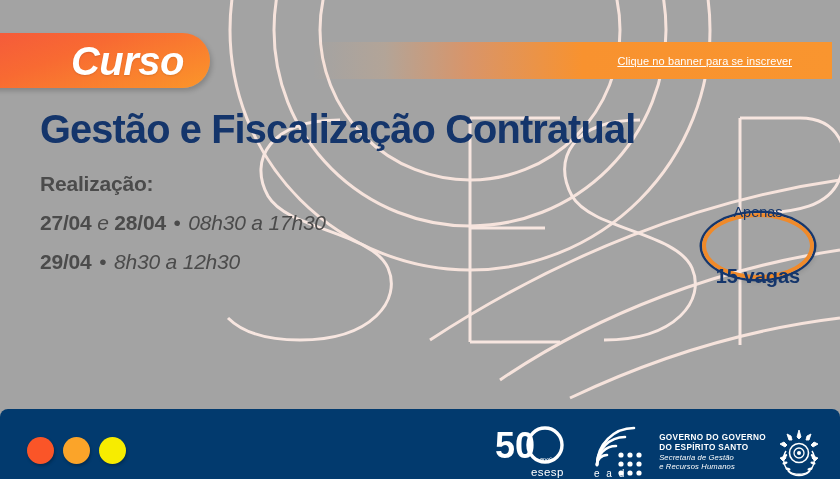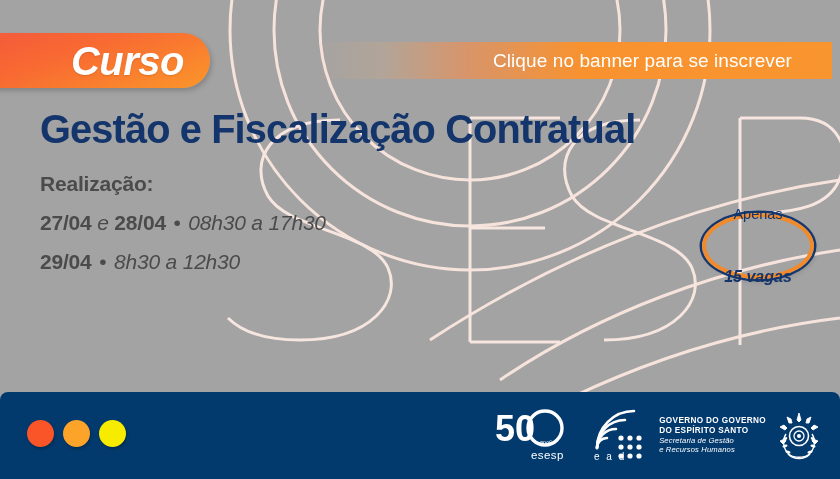--- a/index.html
+++ b/index.html
@@ -69,24 +69,25 @@
         #f9952f 100%);
     display: flex;
     align-items: center;
     justify-content: flex-end;
     padding-right: 40px;
     box-sizing: border-box;
     z-index: 3;
   }
   .cta-ribbon span {
     color: #ffffff;
-    font-size: 19px;
+    font-size: 11px;
     font-weight: normal;
     letter-spacing: 0.1px;
     white-space: nowrap;
+    text-decoration: underline;
   }
 
   
   .content {
     position: absolute;
     left: 40px;
     top: 108px;
     right: 40px;
     z-index: 2;
   }
@@ -167,34 +168,33 @@
     gap: 43px;
   }
   .vagas-badge .vagas-top {
     color: #14356b;
     font-size: 14.5px;
     font-weight: normal;
     line-height: 1.15;
   }
   .vagas-badge .vagas-count {
     color: #14356b;
-    font-size: 16px;
+    font-size: 20px;
     font-weight: bold;
     line-height: 1.2;
     margin-top: 1px;
-    font-style: italic;
   }
 
   
   .footer {
     position: absolute;
     left: 0;
     right: 0;
     bottom: 0;
-    height: 87px;
+    height: 70px;
     background: #023a6e;
     border-radius: 8px 8px 0 0;
     z-index: 5;
   }
 
   .dots {
     position: absolute;
     left: 27px;
     top: 28px;
     display: flex;

